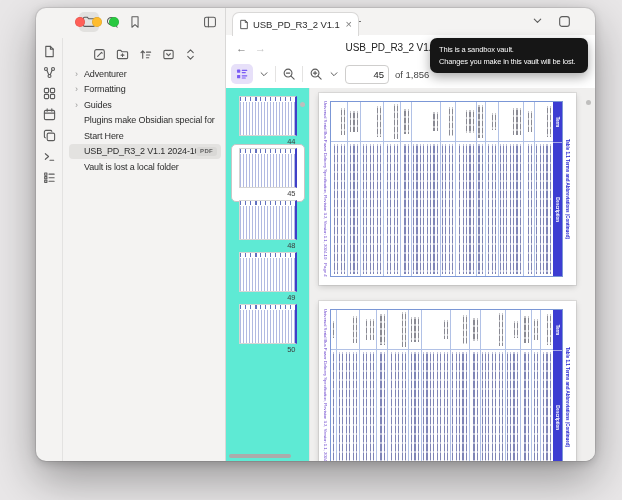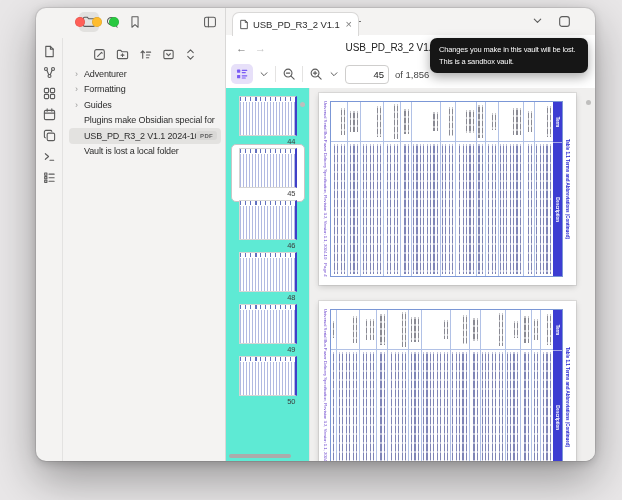--- a/index.html
+++ b/index.html
@@ -211,20 +211,24 @@
           <span class="lbl">Formatting</span>
         </div>
         <div class="file-item">
           <span class="chev">›</span>
           <span class="lbl">Guides</span>
         </div>
         <div class="file-item">
           <span class="noch"></span>
           <span class="lbl">Plugins make Obsidian special for you</span>
         </div>
+        <div class="file-item">
+          <span class="noch"></span>
+          <span class="lbl">Start Here</span>
+        </div>
         <div class="file-item selected">
           <span class="noch"></span>
           <span class="lbl">USB_PD_R3_2 V1.1 2024-10</span>
           <span class="badge">PDF</span>
         </div>
         <div class="file-item">
           <span class="noch"></span>
           <span class="lbl">Vault is lost a local folder</span>
         </div>
       </div>
@@ -299,24 +303,20 @@
 
     <div id="thumbpane">
       <div id="thumb-list">
           <div class="thumb">
             <div class="timg"></div>
             <div class="tnum">44</div>
           </div>
           <div class="thumb selected">
             <div class="timg"></div>
             <div class="tnum">45</div>
-          </div>
-          <div class="thumb">
-            <div class="timg"></div>
-            <div class="tnum">46</div>
           </div>
           <div class="thumb">
             <div class="timg"></div>
             <div class="tnum">48</div>
           </div>
           <div class="thumb">
             <div class="timg"></div>
             <div class="tnum">49</div>
           </div>
           <div class="thumb">
@@ -575,17 +575,17 @@
           </div>
           <div class="pfoot">
               <span>Universal Serial Bus Power Delivery Specification, Revision 3.2, Version 1.1, 2024-10</span>
             </div>
         </div>
       </div>
       <div class="scrolldot" style="right:4px;top:12px"></div>
     </div>
 
     <div id="tooltip">
+      <div>This is a sandbox vault.</div>
       <div>Changes you make in this vault will be lost.</div>
-      <div>This is a sandbox vault.</div>
     </div>
   </div>
 </div>
 
 </body></html>

